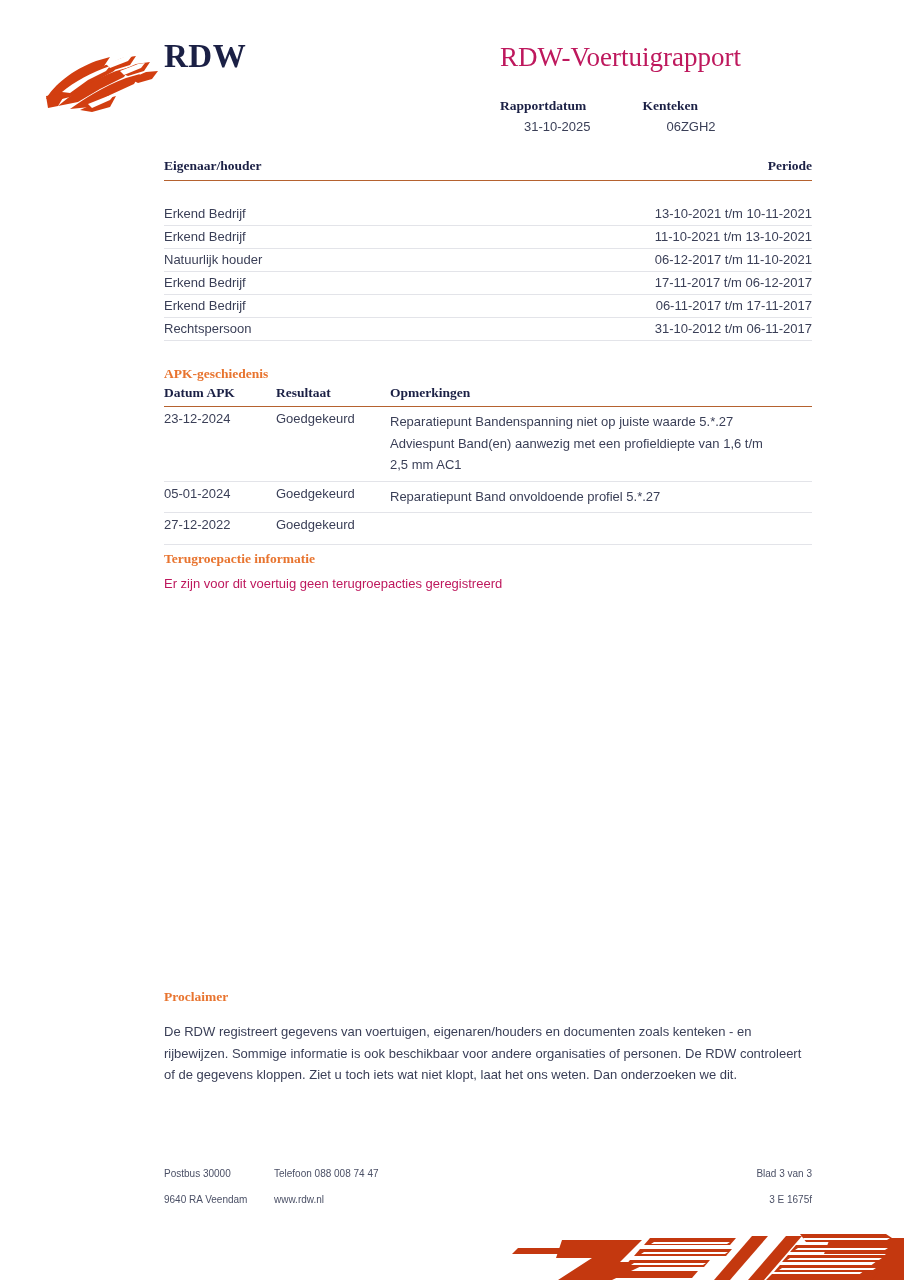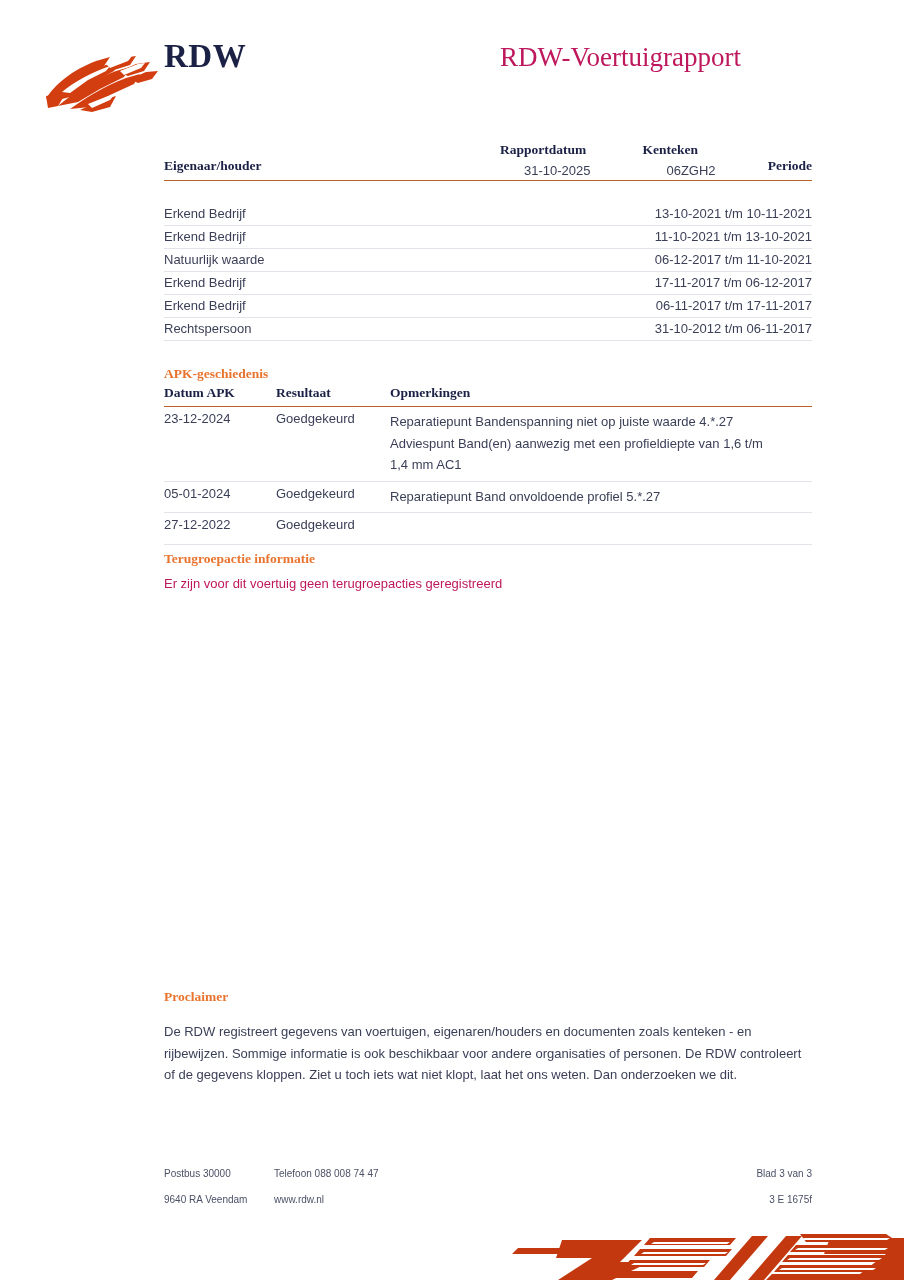--- a/index.html
+++ b/index.html
@@ -63,21 +63,20 @@
     display: inline-block;
     vertical-align: top;
   }
   .meta-col.first { width: 138px; }
   .meta-label {
     font-family: "Liberation Serif", serif;
     font-weight: 700;
     font-size: 13.5px;
     color: #1b2045;
     line-height: 18px;
-    margin-top: 44px;
   }
   .meta-value {
     font-size: 13px;
     color: #3a3f57;
     line-height: 20px;
     margin-top: 2px;
     margin-left: 24px;
   }
 
   
@@ -235,21 +234,21 @@
     <div class="owner-rows" id="owner-rows">
         <div class="owner-row">
           <span class="type">Erkend Bedrijf</span>
           <span class="period">13-10-2021 t/m 10-11-2021</span>
         </div>
         <div class="owner-row">
           <span class="type">Erkend Bedrijf</span>
           <span class="period">11-10-2021 t/m 13-10-2021</span>
         </div>
         <div class="owner-row">
-          <span class="type">Natuurlijk waarde</span>
+          <span class="type">Natuurlijk houder</span>
           <span class="period">06-12-2017 t/m 11-10-2021</span>
         </div>
         <div class="owner-row">
           <span class="type">Erkend Bedrijf</span>
           <span class="period">17-11-2017 t/m 06-12-2017</span>
         </div>
         <div class="owner-row">
           <span class="type">Erkend Bedrijf</span>
           <span class="period">06-11-2017 t/m 17-11-2017</span>
         </div>
@@ -265,23 +264,23 @@
     <div class="apk-head">
       <span class="c-date">Datum APK</span>
       <span class="c-result">Resultaat</span>
       <span class="c-remarks">Opmerkingen</span>
     </div>
     <div id="apk-rows">
         <div class="apk-row">
           <span class="c-date">23-12-2024</span>
           <span class="c-result">Goedgekeurd</span>
           <span class="c-remarks">
-            <span class="apk-remark-line">Reparatiepunt Bandenspanning niet op juiste waarde 4.*.27</span>
+            <span class="apk-remark-line">Reparatiepunt Bandenspanning niet op juiste waarde 5.*.27</span>
             <span class="apk-remark-line">Adviespunt Band(en) aanwezig met een profieldiepte van 1,6 t/m</span>
-            <span class="apk-remark-line">1,4 mm AC1</span>
+            <span class="apk-remark-line">2,5 mm AC1</span>
           </span>
         </div>
         <div class="apk-row">
           <span class="c-date">05-01-2024</span>
           <span class="c-result">Goedgekeurd</span>
           <span class="c-remarks">
             <span class="apk-remark-line">Reparatiepunt Band onvoldoende profiel 5.*.27</span>
           </span>
         </div>
         <div class="apk-row">

